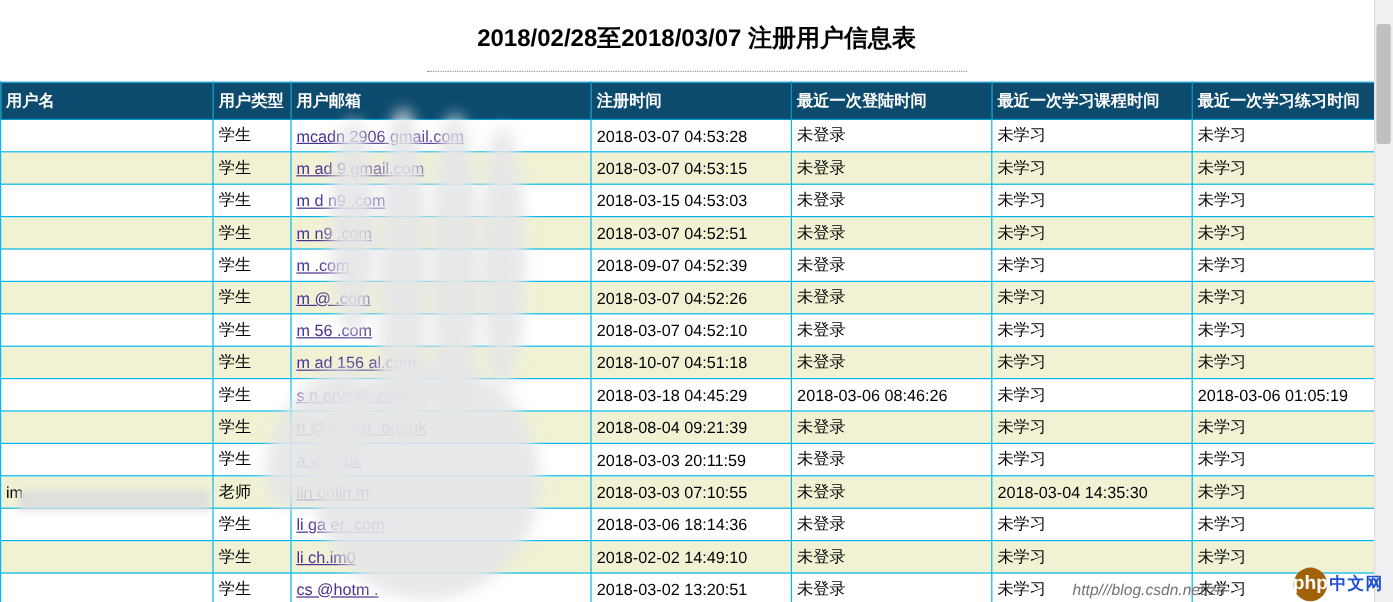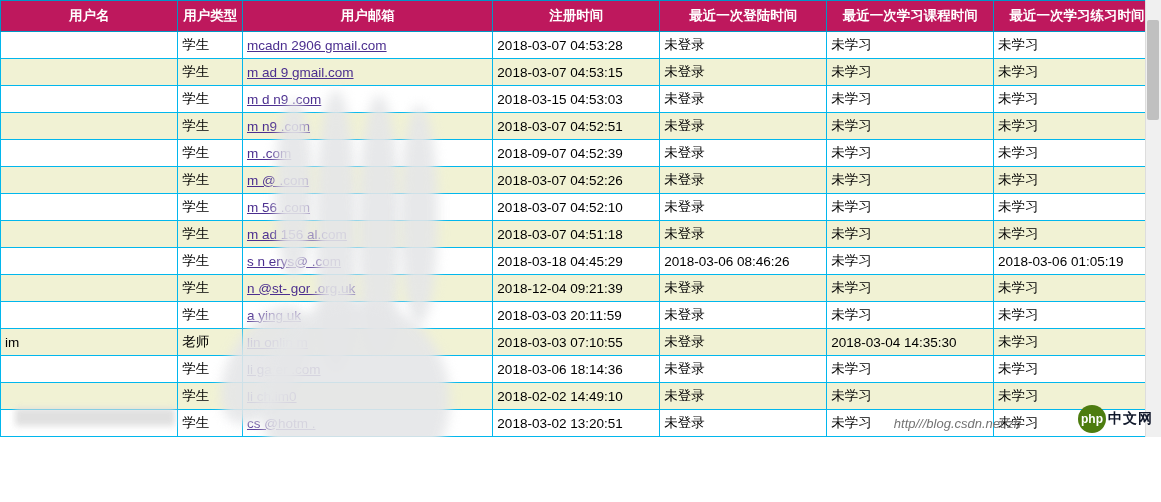--- a/index.html
+++ b/index.html
@@ -19,23 +19,23 @@
       border-bottom: 1px dotted #999;
       width: 450px;
       margin: 0 auto 8px auto;
     }
     table {
       width: 100%;
       border-collapse: collapse;
       font-size: 13.5px;
     }
     thead th {
-      background: #be185d;
+      background: #0c4a6e;
       color: #fff;
-      text-align: center;
+      text-align: left;
       padding: 6px 4px;
       font-weight: bold;
       border: 1px solid #0097c7;
     }
     tbody td {
       border: 1px solid #01b7ed;
       padding: 4px 4px;
       color: #000;
       height: 24px;
     }
@@ -88,29 +88,29 @@
       bottom: 4px;
       right: 8px;
       display: flex;
       align-items: center;
       font-size: 14px;
       font-weight: bold;
     }
     .badge-circle {
       width: 28px; height: 28px;
       border-radius: 50%;
-      background: #4d7c0f;
+      background: #a16207;
       color: #fff;
       display: flex;
       align-items: center;
       justify-content: center;
-      font-size: 12px;
+      font-size: 16px;
       margin-right: 2px;
     }
-    .badge-text { color: #0f172a; letter-spacing: 1px; }
+    .badge-text { color: #1d4ed8; letter-spacing: 1px; }
     .left-blur {
       position: absolute;
       left: 15px;
       top: 408px;
       width: 160px;
       height: 18px;
       background: #ddd;
       filter: blur(3px);
       opacity: 0.9;
       pointer-events: none;
@@ -131,20 +131,21 @@
       width: 12px;
       height: 100px;
       background: #c0c0c0;
       border-radius: 2px;
     }
   </style>
 </head>
 <body>
 
 <div class="container">
+  <div class="title">2018/02/28至2018/03/07 注册用户信息表</div>
 
   <table>
     <thead>
       <tr>
         <th class="col-username">用户名</th>
         <th class="col-type">用户类型</th>
         <th class="col-email">用户邮箱</th>
         <th class="col-regtime">注册时间</th>
         <th class="col-login">最近一次登陆时间</th>
         <th class="col-study">最近一次学习课程时间</th>
@@ -212,39 +213,39 @@
           <td><span class="email-link">m          56      .com</span></td>
           <td>2018-03-07 04:52:10</td>
           <td>未登录</td>
           <td>未学习</td>
           <td>未学习</td>
         </tr>
         <tr>
           <td></td>
           <td>学生</td>
           <td><span class="email-link">m   ad    156     al.com</span></td>
-          <td>2018-03-07 04:51:18</td>
+          <td>2018-10-07 04:51:18</td>
           <td>未登录</td>
           <td>未学习</td>
           <td>未学习</td>
         </tr>
         <tr>
           <td></td>
           <td>学生</td>
           <td><span class="email-link">s    n    erys@      .com</span></td>
           <td>2018-03-18 04:45:29</td>
           <td>2018-03-06 08:46:26</td>
           <td>未学习</td>
           <td>2018-03-06 01:05:19</td>
         </tr>
         <tr>
           <td></td>
           <td>学生</td>
           <td><span class="email-link">    n    @st-   gor   .org.uk</span></td>
-          <td>2018-12-04 09:21:39</td>
+          <td>2018-08-04 09:21:39</td>
           <td>未登录</td>
           <td>未学习</td>
           <td>未学习</td>
         </tr>
         <tr>
           <td></td>
           <td>学生</td>
           <td><span class="email-link">a       ying        uk</span></td>
           <td>2018-03-03 20:11:59</td>
           <td>未登录</td>

